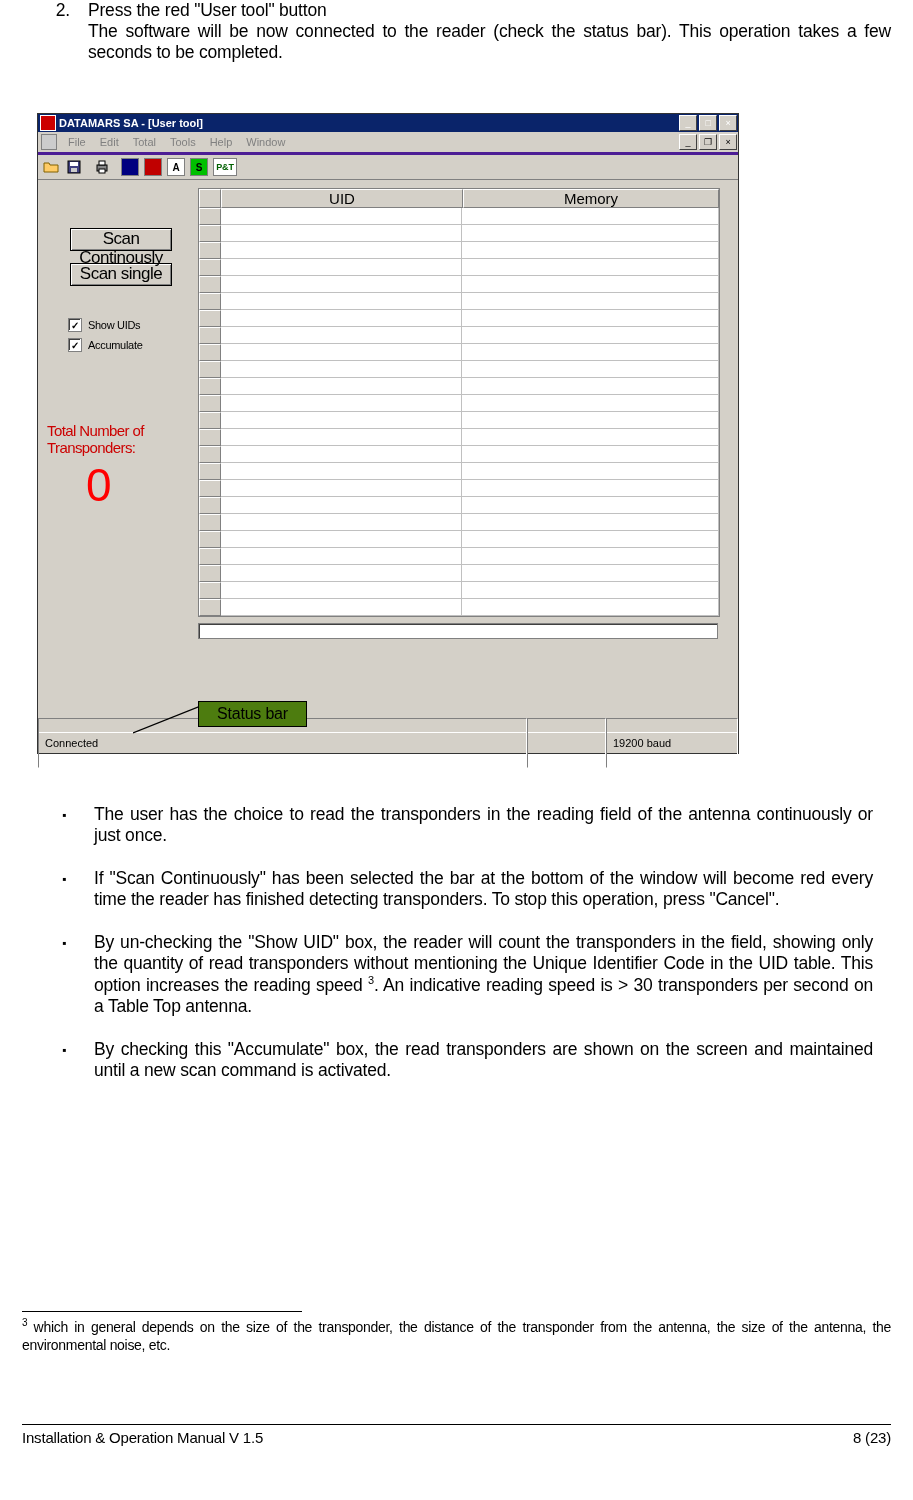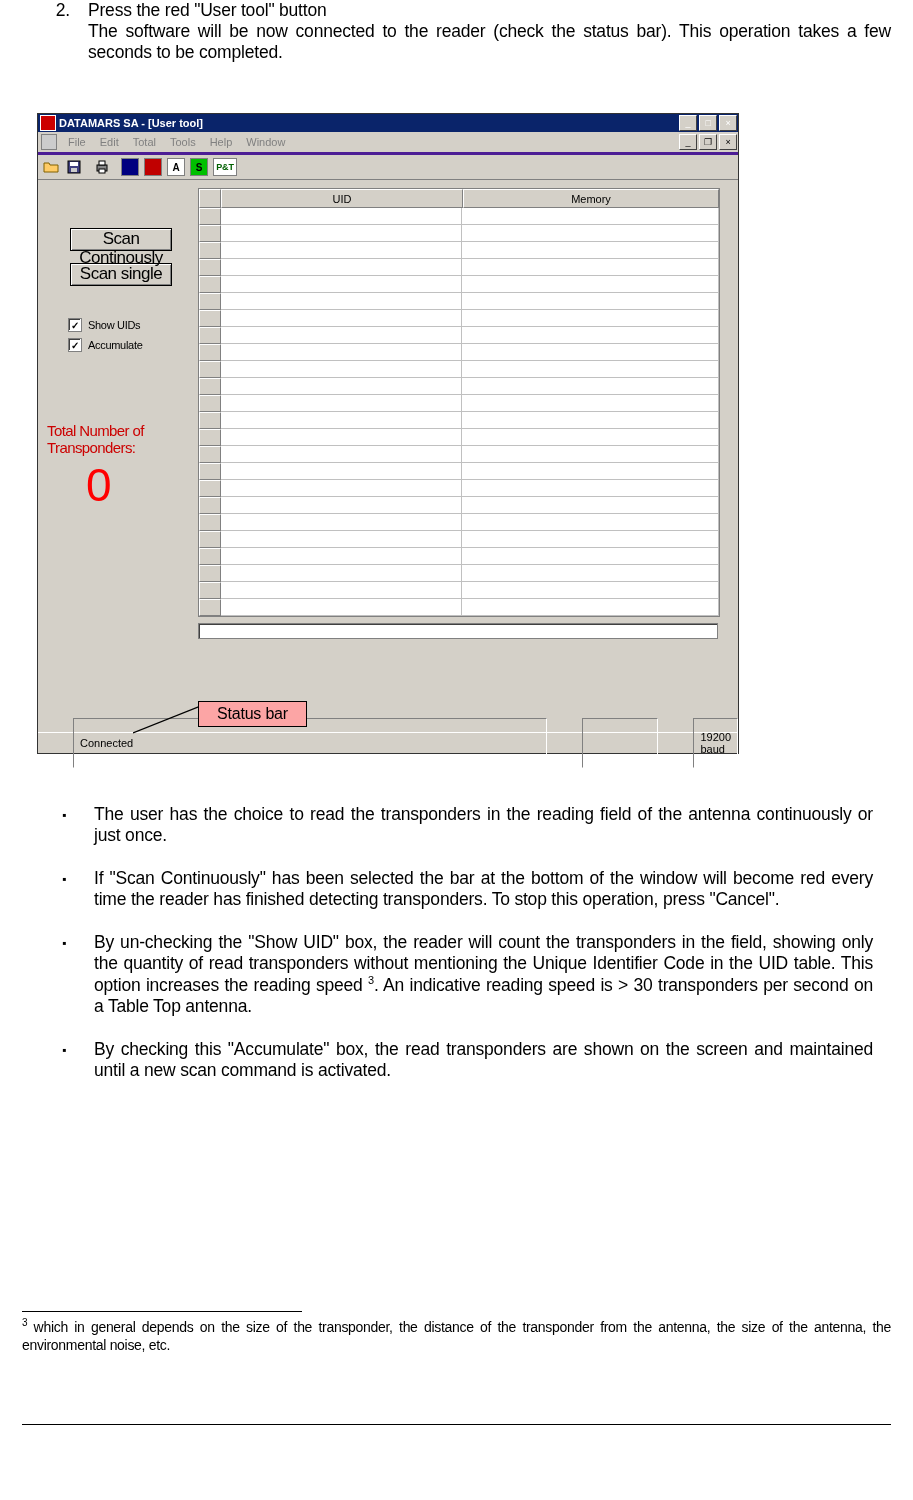--- a/index.html
+++ b/index.html
@@ -202,21 +202,21 @@
     background: #d4d0c8;
     height: 19px;
   }
   .gh-cell {
     border: 1px solid #fff;
     border-right-color: #808080;
     border-bottom-color: #808080;
     display: flex;
     align-items: center;
     justify-content: center;
-    font-size: 11px;
+    font-size: 15px;
     letter-spacing: 0;
   }
   .gh-corner { width: 20px; }
   .gh-uid { width: 240px; }
   .gh-mem { flex: 1; }
   .grid-body {
   }
   .grid-row {
     display: flex;
     height: 17px;
@@ -258,31 +258,30 @@
     border-top-color: #808080;
     border-left-color: #808080;
     border-right-color: #fff;
     border-bottom-color: #fff;
     height: 16px;
     padding: 16px 6px;
     font-size: 11px;
     display: flex;
     align-items: center;
     letter-spacing: 0;
-    margin-left: 35px;
   }
   .sc-1 { width: 475px; }
   .sc-2 { width: 65px; }
   .sc-3 { flex: 1; }
 
   
   .callout-box {
     position: absolute;
     border: 1.5px solid #000;
-    background: #fca5a5;
+    background: #4d7c0f;
     padding: 3px 18px;
     font-family: Arial, sans-serif;
     font-size: 16px;
     bottom: 26px;
     left: 160px;
     z-index: 5;
   }
   .callout-line {
     position: absolute;
     bottom: 18px;
@@ -600,14 +599,18 @@
     <div class="bul">
       <div class="bul-mark">▪</div>
       <div class="bul-body">By checking this "Accumulate" box, the read transponders are shown on the screen and maintained until a new scan command is activated.</div>
     </div>
   </div>
 
   <hr class="fn-sep">
   <div class="footnote" id="footnote"><sup>3</sup> which in general depends on the size of the transponder, the distance of the transponder from the antenna, the size of the antenna, the environmental noise, etc.</div>
 
   <hr class="pf-sep">
+  <div class="page-footer">
+    <span>Installation &amp; Operation Manual V 1.5</span>
+    <span>8 (23)</span>
+  </div>
 
 </div>
 
 </body></html>

